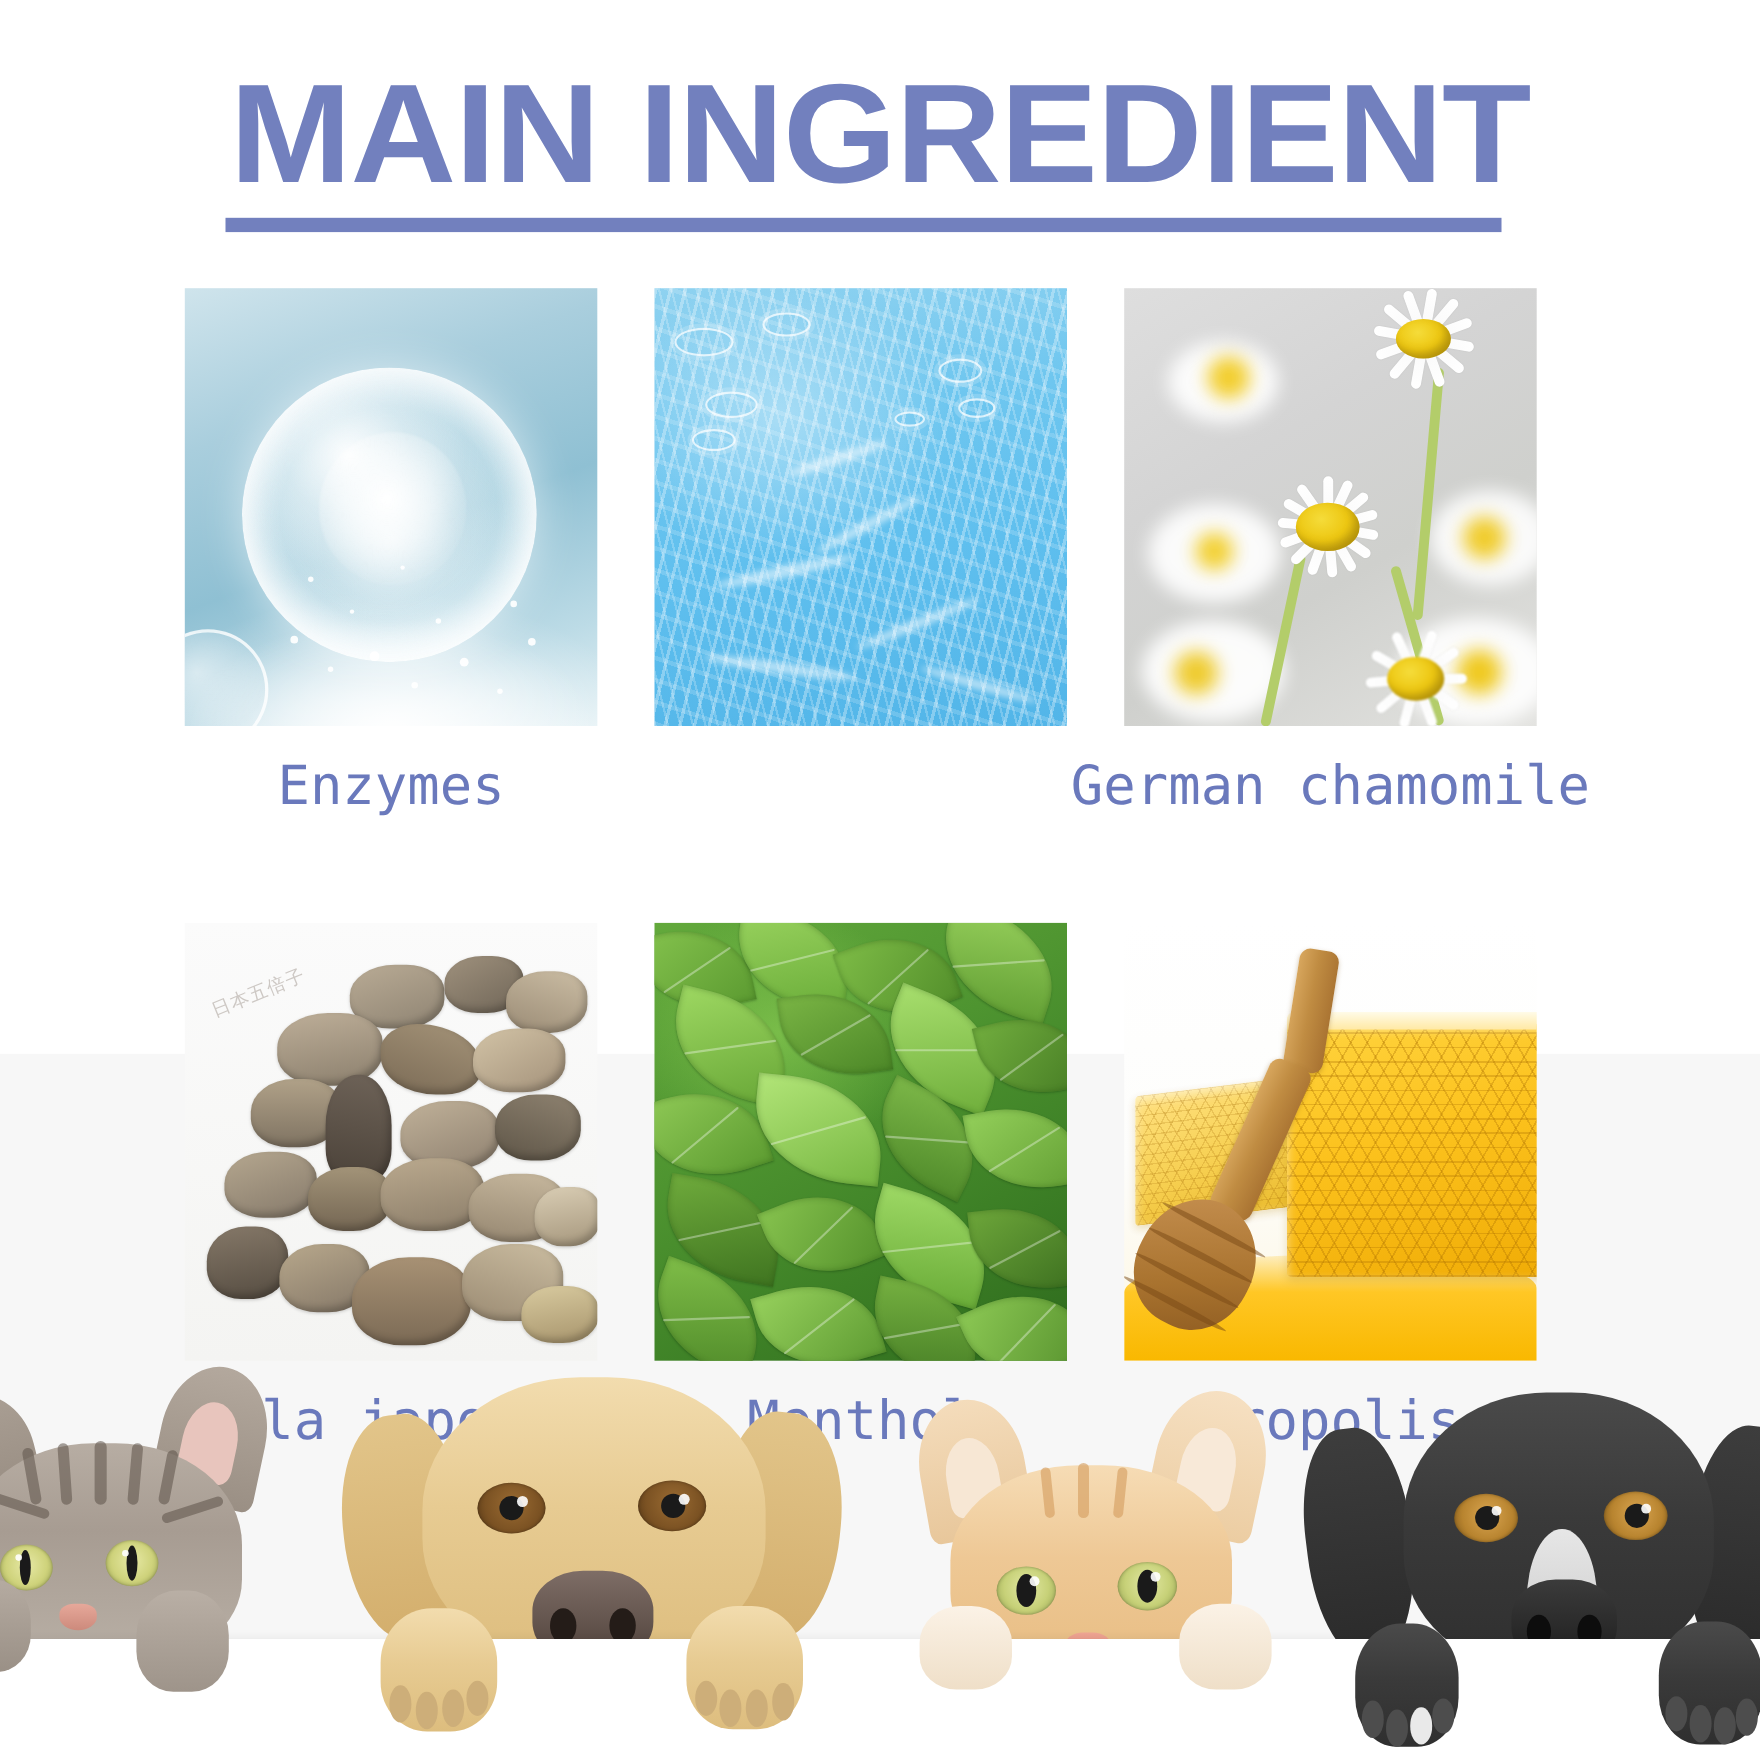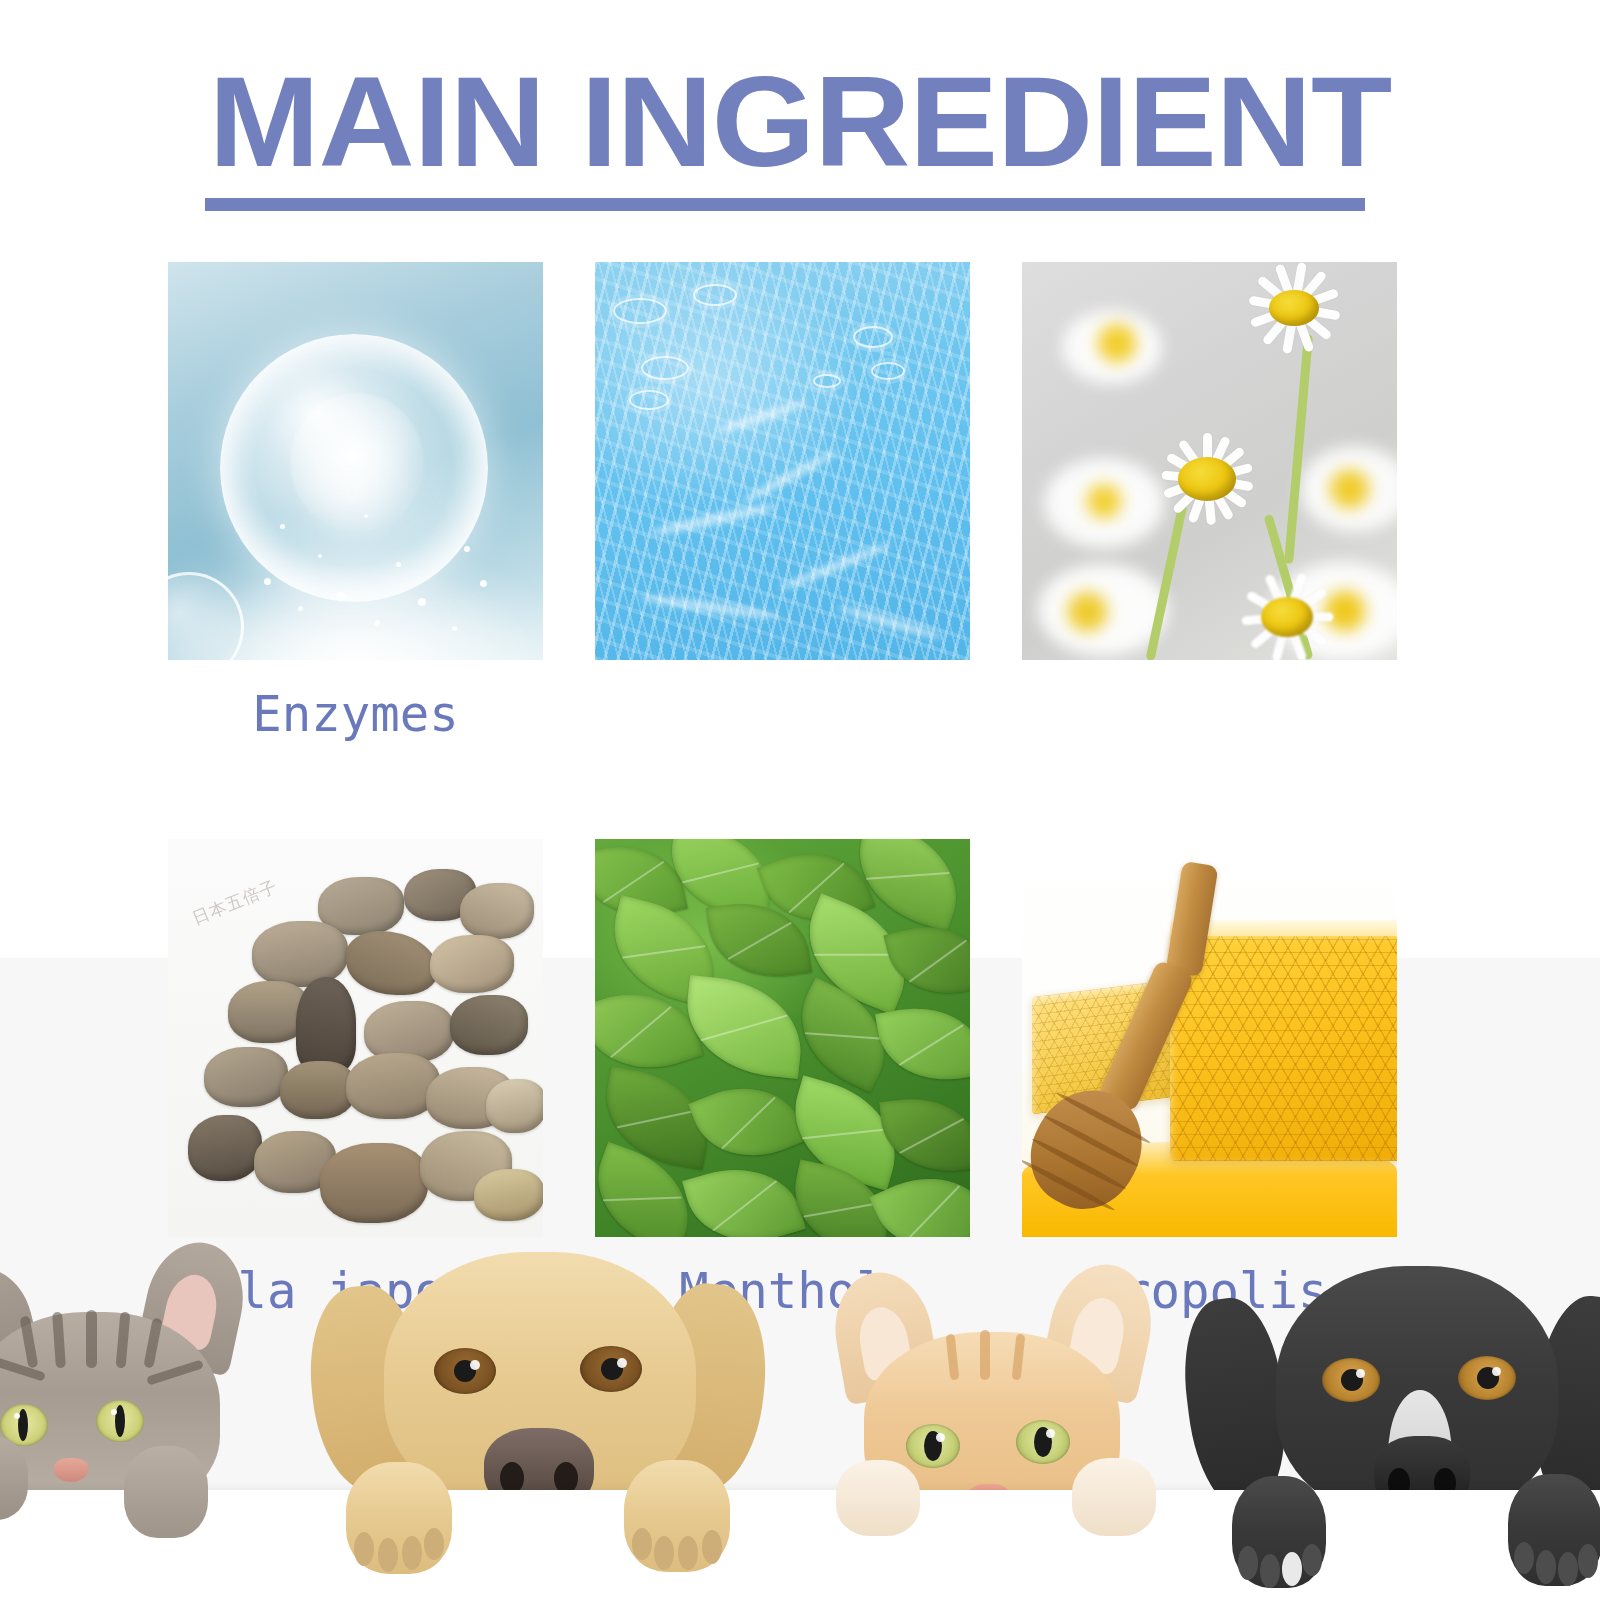--- a/index.html
+++ b/index.html
@@ -354,20 +354,21 @@
           <div class="petal" style="transform:rotate(125deg);"></div>
           <div class="petal" style="transform:rotate(160deg);"></div>
           <div class="petal" style="transform:rotate(195deg);"></div>
           <div class="petal" style="transform:rotate(230deg);"></div>
           <div class="petal" style="transform:rotate(265deg);"></div>
           <div class="petal" style="transform:rotate(300deg);"></div>
           <div class="petal" style="transform:rotate(335deg);"></div>
           <div class="disc" style="width:52px;height:40px;margin-left:-26px;margin-top:-20px;"></div>
         </div>
       </div>
+      <div class="caption cap-wide">German chamomile</div>
     </div>
   </div>
 
   <div class="row">
 
     <div class="cell">
       <div class="tile t-galla">
         <div class="wm">日本五倍子</div>
         <div class="chip" style="left:150px;top:38px;width:86px;height:58px;background:linear-gradient(160deg,#b9ab95,#8e8372);"></div>
         <div class="chip" style="left:236px;top:30px;width:72px;height:52px;background:linear-gradient(150deg,#9f917d,#6f6557);"></div>

